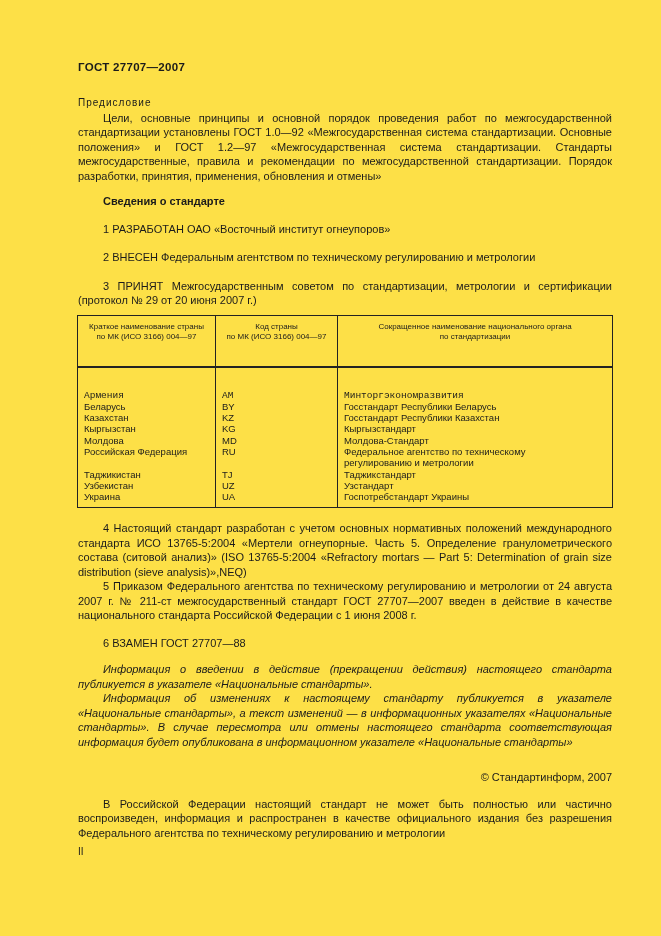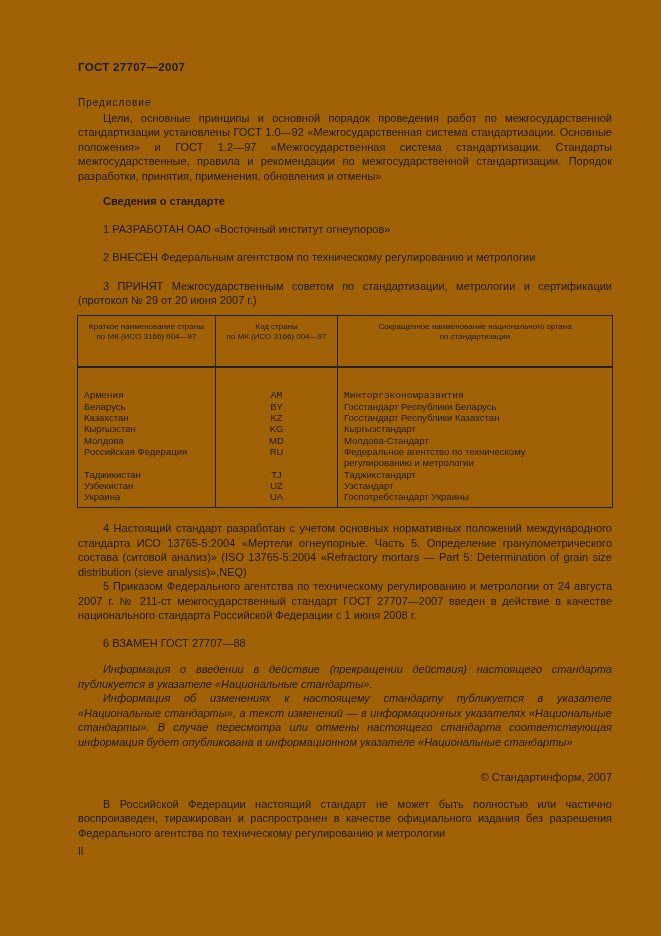--- a/index.html
+++ b/index.html
@@ -1,21 +1,21 @@
 <!DOCTYPE html>
 <html><head>
 <meta charset="utf-8">
 <style>
   html, body { margin:0; padding:0; background:#ffffff; }
   .page {
     position:relative;
     width:661px; height:936px;
     box-sizing:border-box;
     padding:60px 49px 0 78px;
-    background:#a16207;
+    background:#fde047;
     overflow:hidden;
     font-family:"Liberation Sans","DejaVu Sans",sans-serif;
     font-size:11px;
     line-height:14.5px;
     color:#1b1b1b;
   }
   .p { margin:0; text-align:justify; }
   .ind { text-indent:25px; }
   .doc-number { font-weight:bold; font-size:11.5px; letter-spacing:0.3px; margin:0; }
   .title {
@@ -53,21 +53,21 @@
   }
   .vote-table thead th span { display:block; }
   .vote-table tbody td {
     font-size:9.5px;
     line-height:11.3px;
     vertical-align:top;
     padding:0 6px;
   }
   .vote-table tbody tr:first-child td { padding-top:22px;font-family:Liberation Mono, monospace; }
   .vote-table tbody tr:last-child td { padding-bottom:5px; }
-  .vote-table td.code-cell { text-align:center; }
+  .vote-table td.code-cell { text-align:left; }
   .vote-table td.org-cell div { max-width:212px; }
   .copyright { text-align:right; margin-top:21px; }
   .page-number { margin-top:5px; font-size:10px; }
 </style>
 </head>
 <body>
 
 <div class="page">
 
   <p class="doc-number">ГОСТ 27707—2007</p>
@@ -174,17 +174,17 @@
 
   <p class="p ind mt13">4 Настоящий стандарт разработан с учетом основных нормативных положений международного стандарта ИСО 13765-5:2004 «Мертели огнеупорные. Часть 5. Определение гранулометрического состава (ситовой анализ)» (ISO 13765-5:2004 «Refractory mortars — Part 5: Determination of grain size distribution (sieve analysis)»,NEQ)</p>
   <p class="p ind mt10">5 Приказом Федерального агентства по техническому регулированию и метрологии от 24 августа 2007 г. № 211-ст межгосударственный стандарт ГОСТ 27707—2007 введен в действие в качестве национального стандарта Российской Федерации с 1 июня 2008 г.</p>
   <p class="p ind mt13">6 ВЗАМЕН ГОСТ 27707—88</p>
 
   <p class="p ind italic mt12">Информация о введении в действие (прекращении действия) настоящего стандарта публикуется в указателе «Национальные стандарты».</p>
   <p class="p ind italic">Информация об изменениях к настоящему стандарту публикуется в указателе «Национальные стандарты», а текст изменений — в информационных указателях «Национальные стандарты». В случае пересмотра или отмены настоящего стандарта соответствующая информация будет опубликована в информационном указателе «Национальные стандарты»</p>
 
   <p class="p copyright">©  Стандартинформ, 2007</p>
 
-  <p class="p ind mt12">В Российской Федерации настоящий стандарт не может быть полностью или частично воспроизведен, тиражирован и распространен в качестве официального издания без разрешения Федерального агентства по техническому регулированию и метрологии</p>
+  <p class="p ind mt12">В Российской Федерации настоящий стандарт не может быть полностью или частично воспроизведен, информация и распространен в качестве официального издания без разрешения Федерального агентства по техническому регулированию и метрологии</p>
 
   <p class="p page-number">II</p>
 
 </div>
 
 </body></html>

